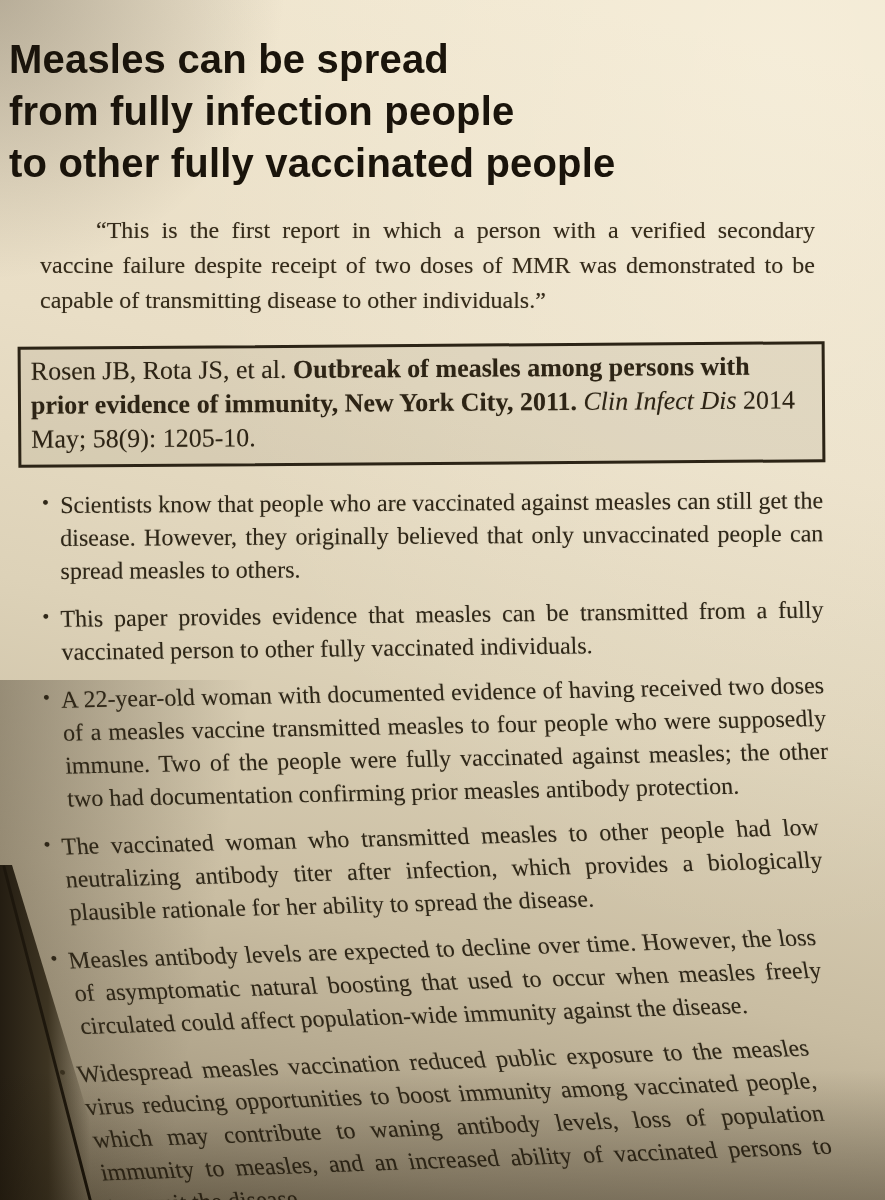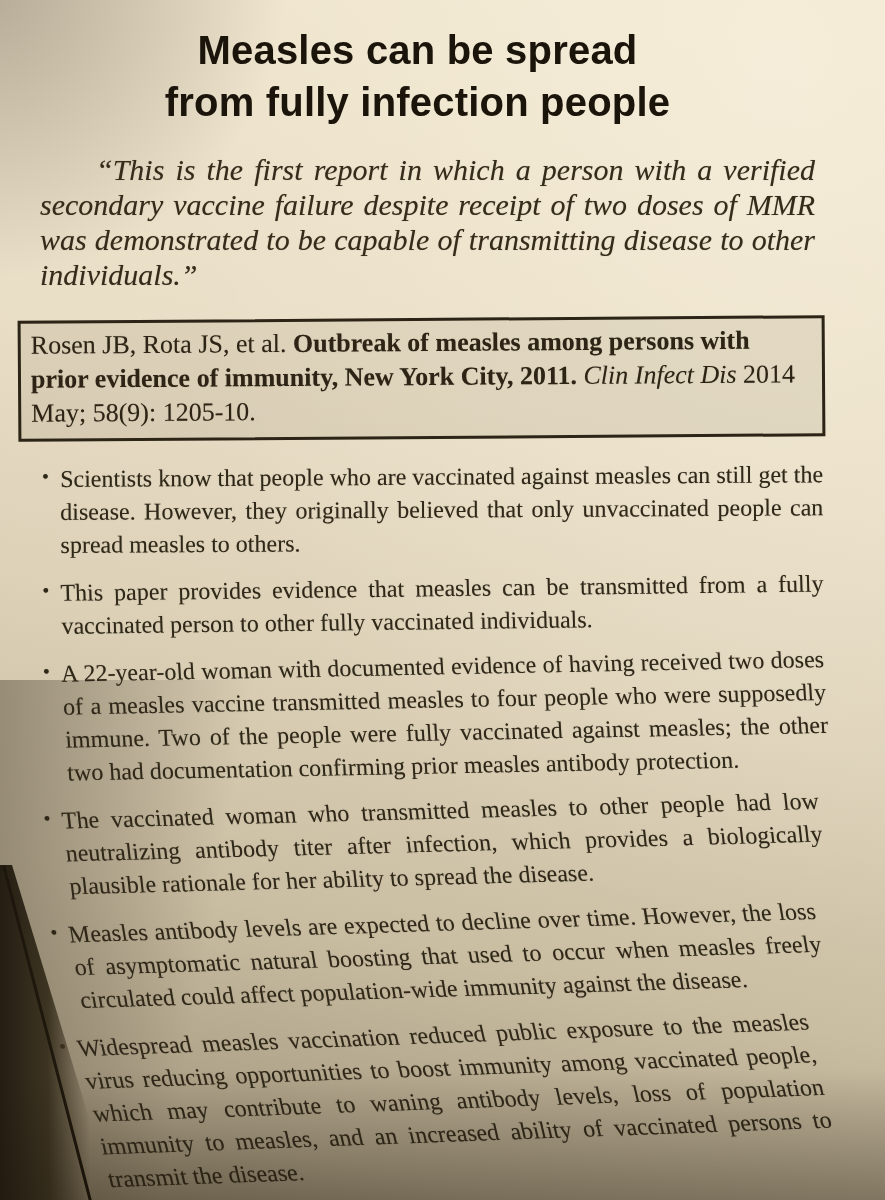--- a/index.html
+++ b/index.html
@@ -7,29 +7,29 @@
     position:relative; width:885px; height:1200px; overflow:hidden;
     font-family:"Liberation Serif", serif;
     background:
       radial-gradient(circle at -2% -2%, rgba(40,30,16,0.30), rgba(40,30,16,0) 20%),
       radial-gradient(ellipse at 88% 6%, rgba(255,250,235,0.35), rgba(255,250,235,0) 55%),
       linear-gradient(192deg, #f0e6cf 5%, #e9dec6 35%, #ddd2b8 55%, #c9bda2 75%, #a89c83 92%, #8e8269 100%);
   }
   .page-content { position:relative; z-index:2; filter: blur(0.3px); }
 
   .title {
-    margin:0; padding-top:24px; width:835px; text-align:center;
+    margin:9px; padding-top:24px; width:835px; 
     font-family:"Liberation Sans", sans-serif; font-weight:bold;
     font-size:40px; line-height:52px; color:#1a140b; letter-spacing:0.2px;
   }
   .title .tline { display:block; }
 
   .quote {
     margin:24px 70px 6px 40px;
-    font-style:italic; font-size:30px; line-height:35px;
+    font-size:24px; line-height:35px;
     text-align:justify; text-indent:56px; color:#352b1a;
     text-shadow:0 0 1px rgba(53,43,26,0.35);
   }
 
   .citation-box {
     margin:26px 60px 0 18px;
     border:3px solid #2c2416;
     padding:5px 12px 8px 10px;
     font-size:26px; line-height:34px; color:#2d2415;
     background: rgba(105,95,70,0.10);
@@ -83,20 +83,21 @@
 <body>
 
 <div class="photo">
   <div class="left-shade"></div>
 
   <div class="page-content">
 
     <h1 class="title">
       <span class="tline">Measles can be spread</span>
       <span class="tline">from fully infection people</span>
+      <span class="tline">to other fully vaccinated people</span>
     </h1>
 
     <p class="quote">“This is the first report in which a person with a verified secondary vaccine failure despite receipt of two doses of MMR was demonstrated to be capable of transmitting disease to other individuals.”</p>
 
     <div class="citation-box"><span>Rosen JB, Rota JS, et al. </span><span class="bold">Outbreak of measles among persons with prior evidence of immunity, New York City, 2011. </span><span class="italic">Clin Infect Dis</span><span> 2014 May; 58(9): 1205-10.</span></div>
 
     <ul class="bullets">
       <li class="b0"><span class="dot">•</span><span>Scientists know that people who are vaccinated against measles can still get the disease. However, they originally believed that only unvaccinated people can spread measles to others.</span></li>
       <li class="b1"><span class="dot">•</span><span>This paper provides evidence that measles can be transmitted from a fully vaccinated person to other fully vaccinated individuals.</span></li>
       <li class="b2"><span class="dot">•</span><span>A 22-year-old woman with documented evidence of having received two doses of a measles vaccine transmitted measles to four people who were supposedly immune. Two of the people were fully vaccinated against measles; the other two had documentation confirming prior measles antibody protection.</span></li>

